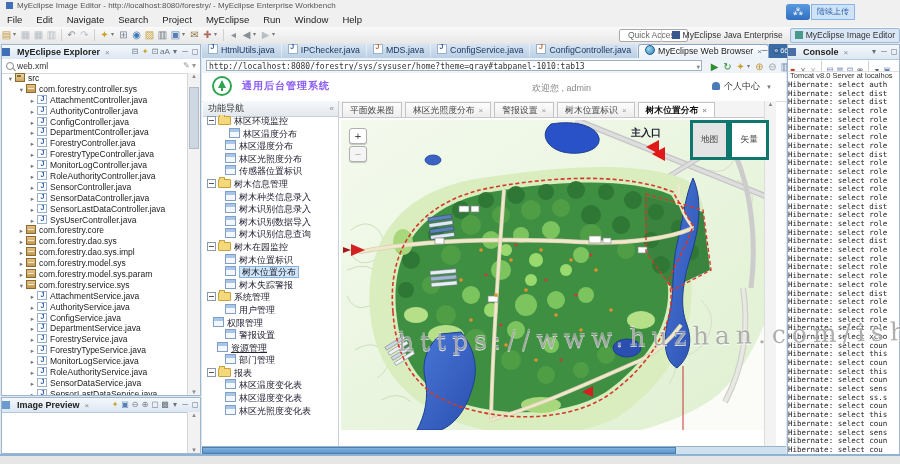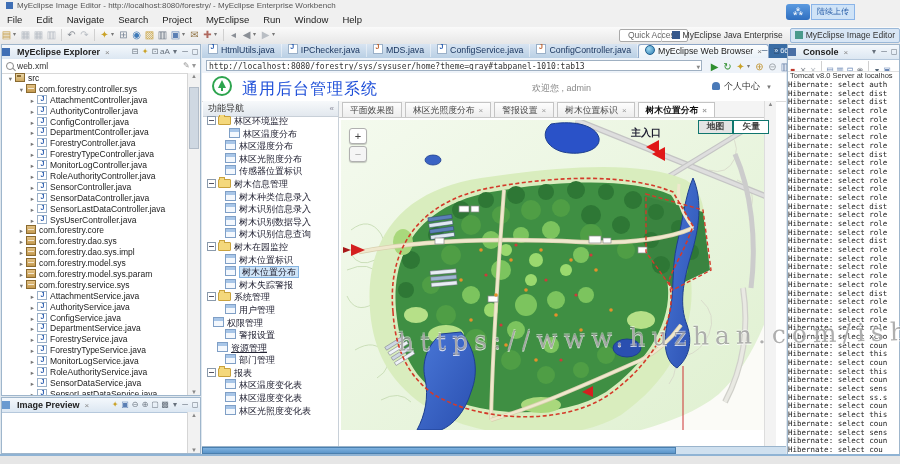--- a/index.html
+++ b/index.html
@@ -67,21 +67,21 @@
   #urlrow{left:0;top:14px;width:584px;height:15px;background:#eef3f9;border-bottom:1px solid #b9c9da;}
   #urlbox{position:absolute;left:4px;top:2px;width:496px;height:11px;background:#fff;border:1px solid #9fb0c2;font-family:"DejaVu Sans Mono",monospace;font-size:8px;color:#333;line-height:11px;padding:0 2px;box-sizing:border-box;white-space:nowrap;overflow:hidden;}
   #urlbox .udrop{position:absolute;right:1px;top:0;color:#888;font-size:6px;}
   #br-icons{position:absolute;left:506px;top:1px;height:13px;white-space:nowrap;}
   
   #page{left:0;top:29px;width:584px;height:373px;background:#fff;overflow:hidden;}
   #pghead{position:absolute;left:0;top:0;width:584px;height:28px;background:#fff;border-bottom:1px solid #dcdcdc;}
   #logo{position:absolute;left:10px;top:3px;width:20px;height:20px;border:2px solid #2da44e;border-radius:50%;box-sizing:border-box;}
   #logo .tree{position:absolute;left:4px;top:2px;width:0;height:0;border-left:4px solid transparent;border-right:4px solid transparent;border-bottom:8px solid #2da44e;}
   #logo .trunk{position:absolute;left:7px;top:9px;width:2px;height:4px;background:#2da44e;}
-  #apptitle{position:absolute;left:40px;top:6px;font-size:16px;color:#1d4ed8;letter-spacing:1px;}
+  #apptitle{position:absolute;left:40px;top:6px;font-size:10px;color:#8b5cf6;letter-spacing:1px;font-weight:bold;}
   #welcome{position:absolute;left:330px;top:9px;font-size:9px;color:#8a8a8a;}
   #usercenter{position:absolute;right:14px;top:7px;font-size:9px;color:#333;}
   #usercenter .uic{display:inline-block;width:8px;height:8px;background:#4a7ab8;border-radius:50% 50% 20% 20%;margin-right:4px;vertical-align:-1px;}
   #usercenter .ud{color:#777;font-size:6px;margin-left:6px;}
   
   #navpanel{position:absolute;left:1px;top:28px;width:136px;height:345px;border-right:1px solid #c8d0d8;box-sizing:border-box;}
   #navhead{height:15px;background:linear-gradient(#f7f9fb,#e2e8ee);border-bottom:1px solid #c8d0d8;font-size:9px;color:#333;line-height:15px;padding-left:5px;}
   #navhead .ncol{float:right;margin-right:4px;color:#889;font-size:8px;}
   #nav-tree{position:absolute;left:0;top:14px;width:144px;height:328px;font-size:9px;color:#223;overflow:hidden;}
   .nrow{height:12.6px;line-height:12.6px;white-space:nowrap;}
@@ -91,21 +91,21 @@
   .ico-folder{display:inline-block;width:11px;height:7px;background:#f4d87c;border:1px solid #c9a23c;border-radius:1px;position:relative;margin-right:3px;vertical-align:-1px;}
   .ico-folder::before{content:"";position:absolute;left:0;top:-3px;width:4px;height:2px;background:#f4d87c;border:1px solid #c9a23c;border-bottom:none;}
   .ico-leaf{display:inline-block;width:9px;height:8px;background:linear-gradient(#a8c6e8 0 3px,#f4f8fd 3px);border:1px solid #7f9fc6;margin-right:3px;vertical-align:-1px;}
   
   #content{position:absolute;left:137px;top:28px;width:436px;height:345px;}
   #pagetabs{position:absolute;left:0;top:0;width:436px;height:16px;background:#f4f4f4;border-bottom:1px solid #c8c8c8;white-space:nowrap;font-size:8.8px;}
   .ptb{display:inline-block;height:14px;line-height:14px;margin:1px 0 0 3px;padding:0 7px;border:1px solid #c4c4c4;border-bottom:none;background:linear-gradient(#fdfdfd,#ededed);color:#444;vertical-align:top;}
   .ptb.active{background:#fff;color:#111;font-weight:bold;}
   .ptb .px{color:#999;font-size:8px;margin-left:4px;}
   #maptoggle{position:absolute;right:6px;top:19px;font-size:8.8px;z-index:5;}
-  .mbtn{display:inline-block;border:1px solid #0f766e;background:#fff;padding:0 8px;color:#444;font-weight:bold;}
+  .mbtn{display:inline-block;border:3px solid #0f766e;background:#fff;padding:11px 8px;color:#444;}
   .mbtn.active{background:#e4e4e4;}
   #mapwrap{position:absolute;left:2px;top:19px;width:434px;height:310px;overflow:hidden;}
   #zoomctl{position:absolute;left:8px;top:8px;width:18px;z-index:5;}
   .zbtn{width:18px;height:16px;background:#fff;border:1px solid #b0b0b0;border-radius:3px;box-shadow:0 1px 1px rgba(0,0,0,.2);font-size:11px;color:#444;text-align:center;line-height:15px;box-sizing:border-box;margin-bottom:2px;}
   .zbtn.dim{color:#aaa;background:#f5f5f5;}
   #cvscroll{position:absolute;left:425px;top:0;width:11px;height:345px;background:#f3f3f3;border-left:1px solid #ddd;font-size:6px;color:#888;text-align:center;}
   
   #hscroll{left:0;top:402px;width:584px;height:8px;background:#cfe0ef;border-top:1px solid #9ab4cc;}
   #hscroll .handle{position:absolute;left:0;top:0;width:474px;height:7px;background:linear-gradient(#7fb2e0,#5b95c9);border:1px solid #4a7fae;box-sizing:border-box;}
   

